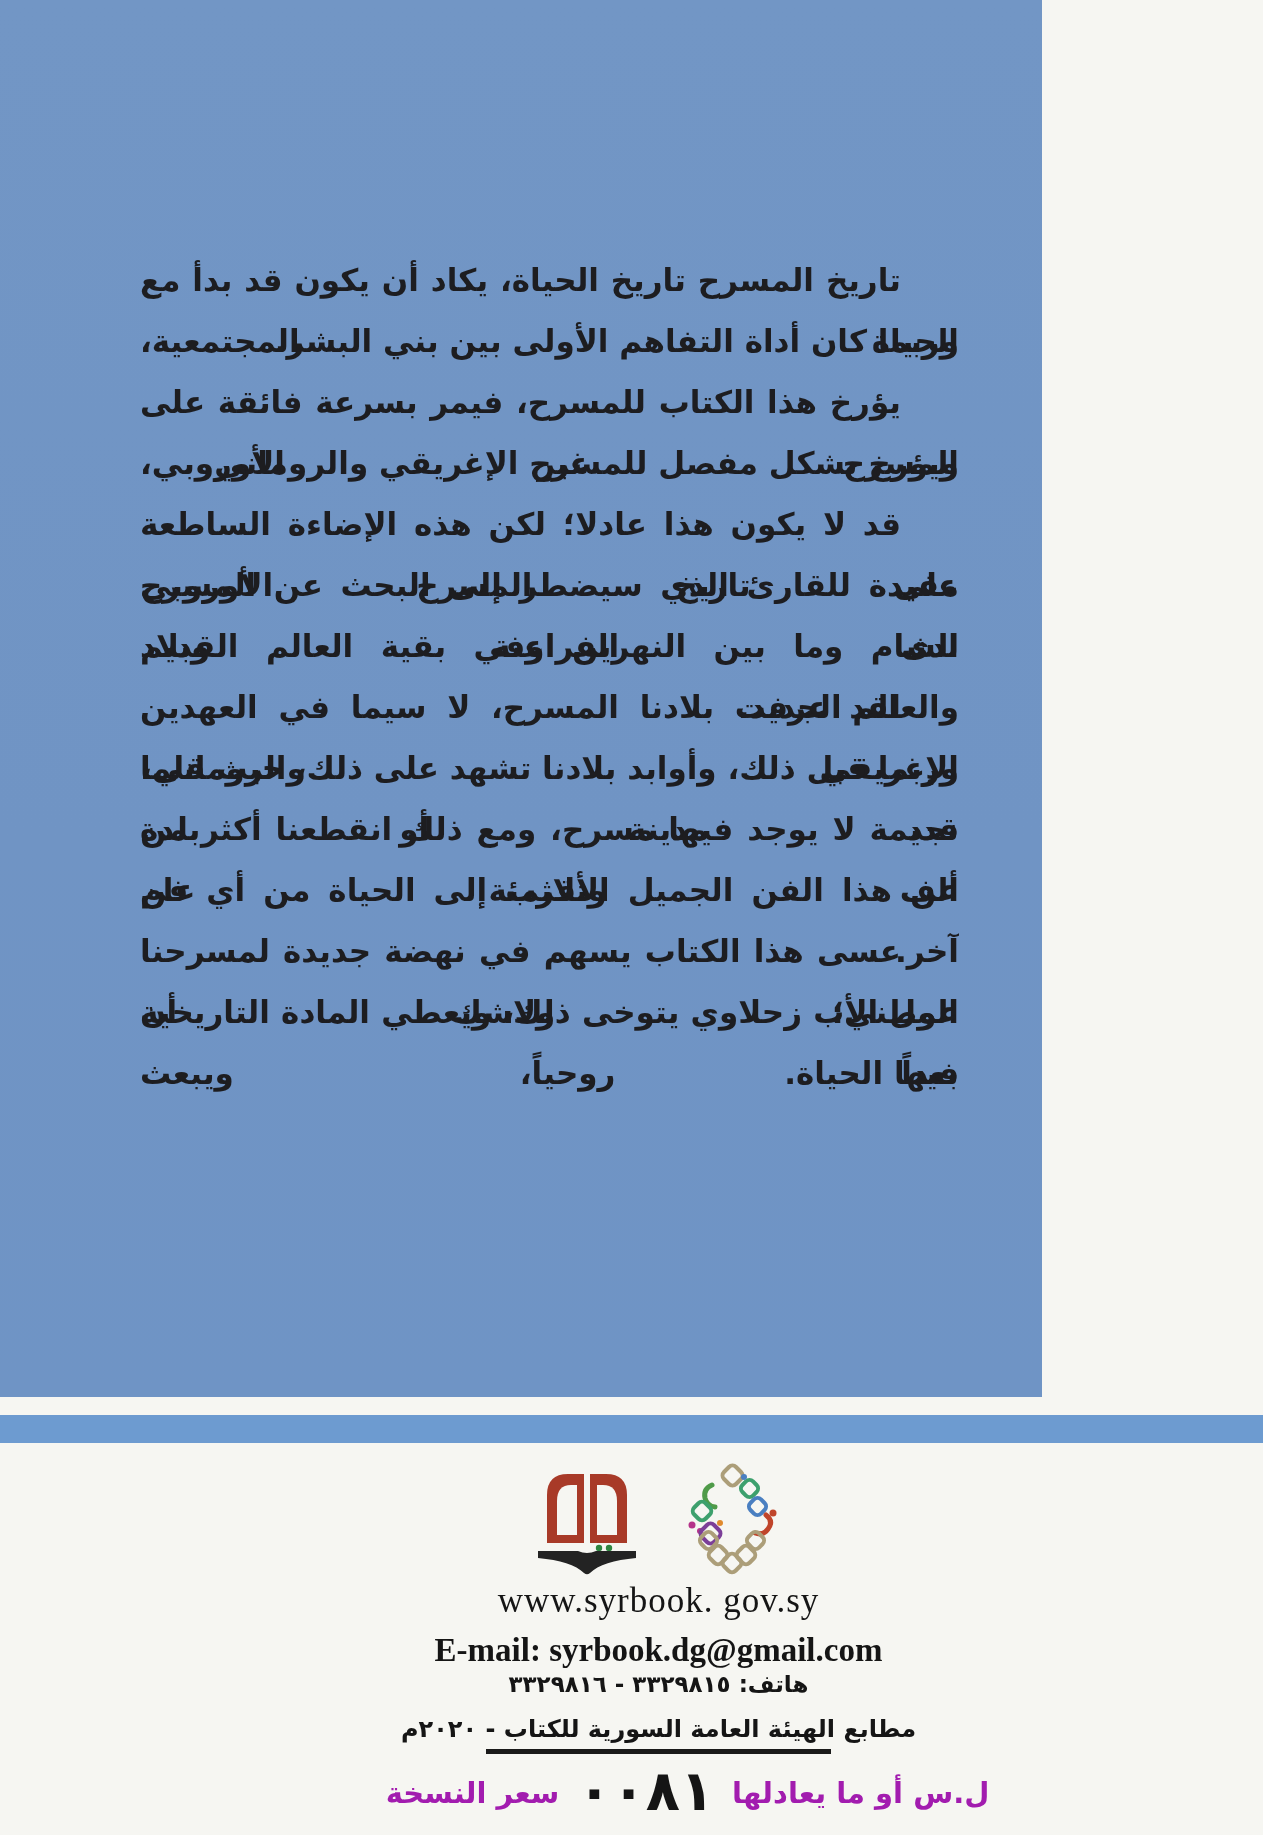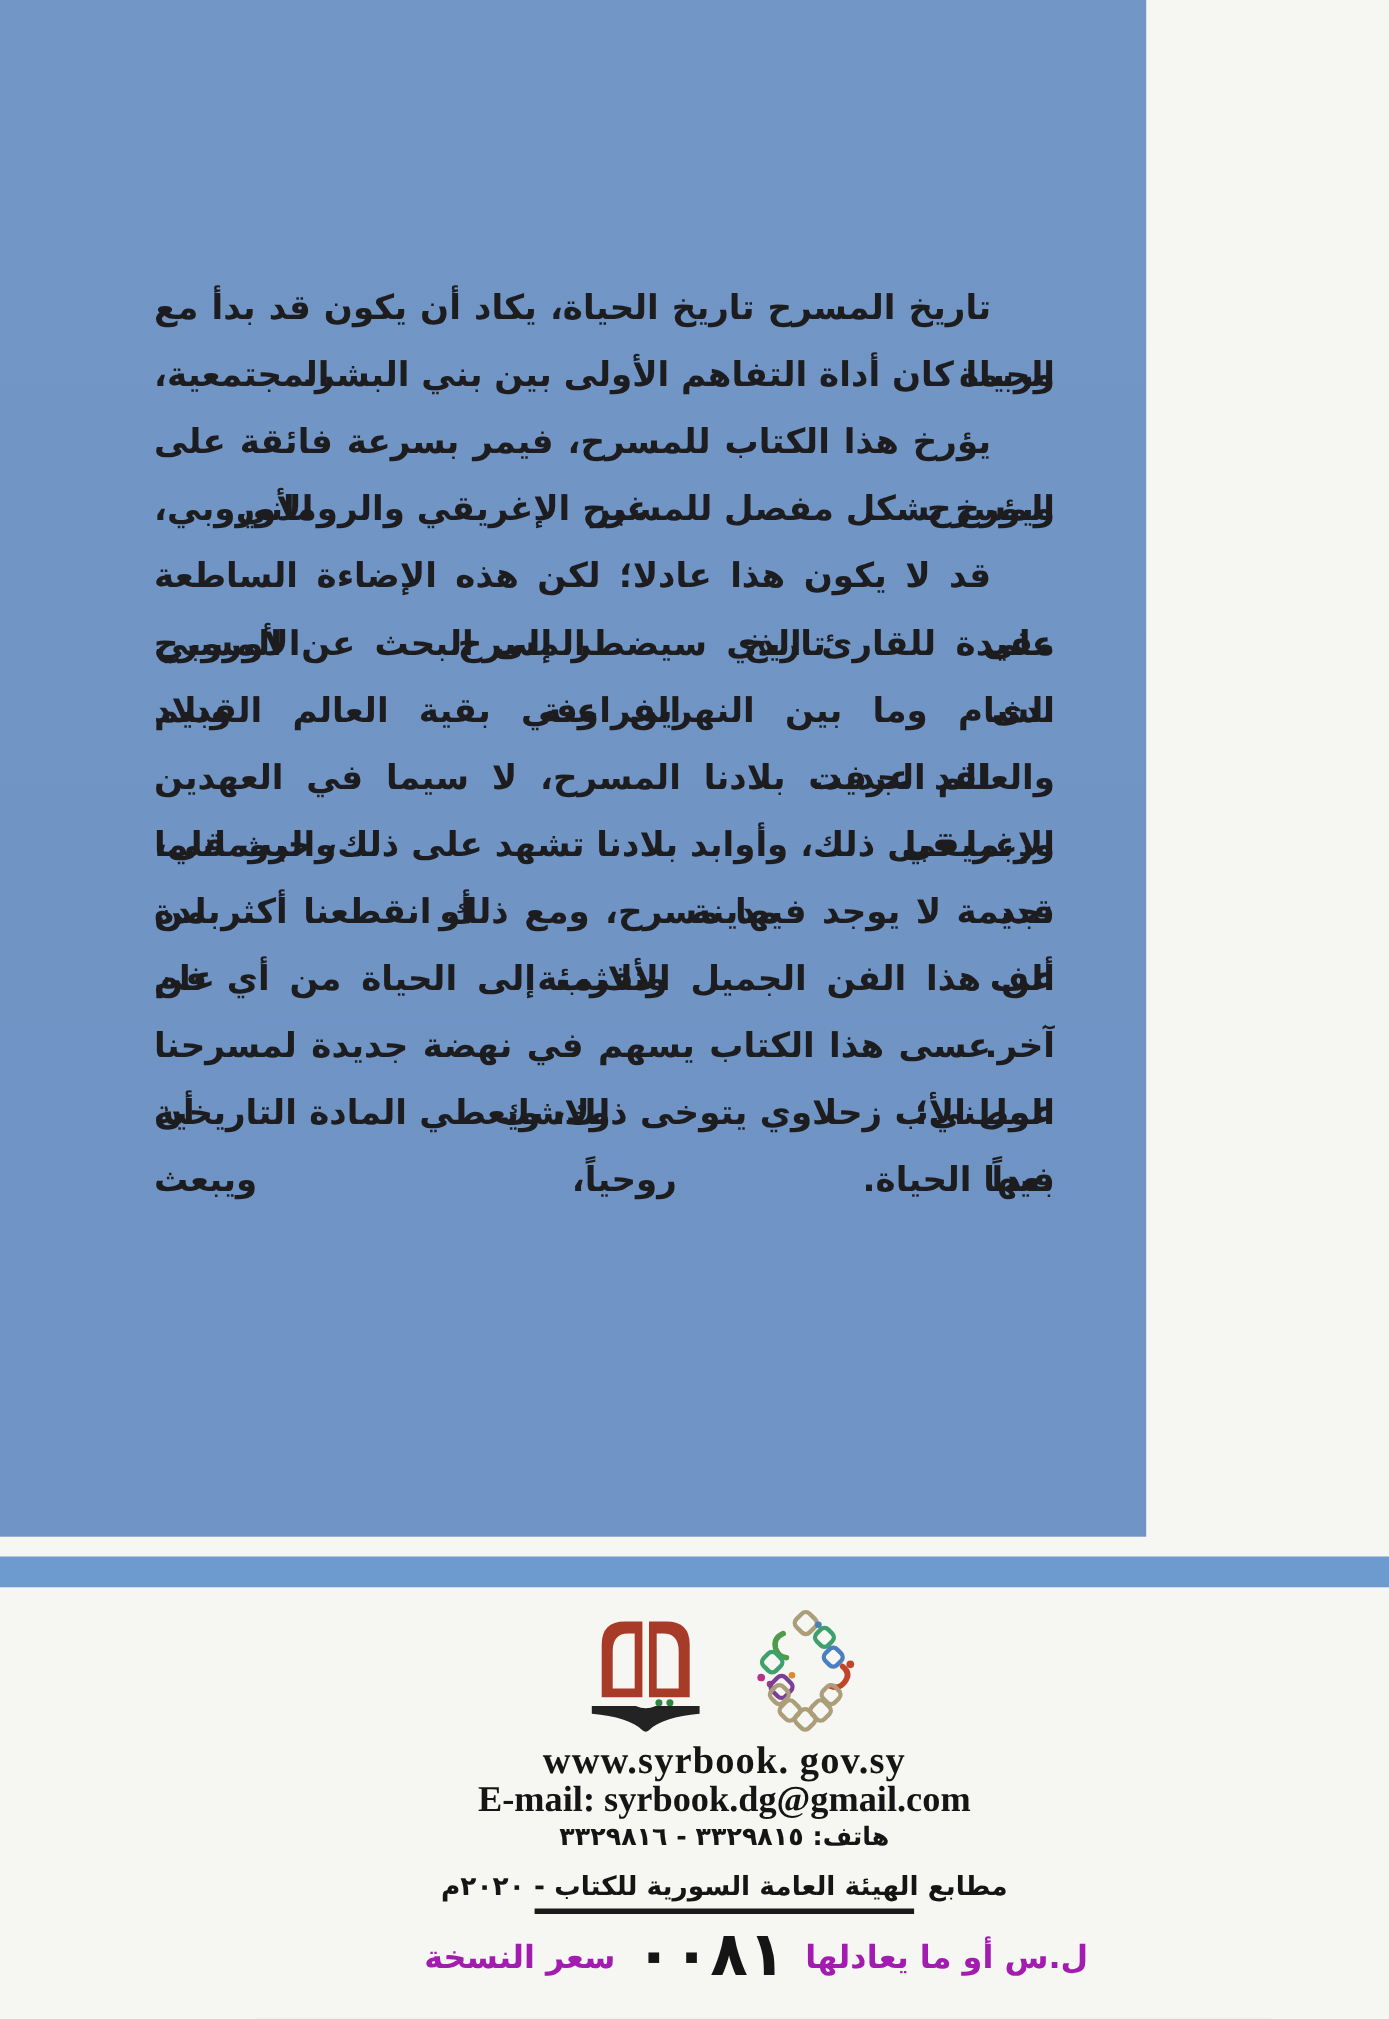--- a/index.html
+++ b/index.html
@@ -30,26 +30,26 @@
   .blue-stripe{
     position:absolute; left:0; top:1415px; width:1263px; height:28px;
     background:#6d9bd0;
   }
   
   .footer-inner{ position:absolute; left:54px; top:1443px; width:1209px; color:#121212;}
   .logos{ display:flex; justify-content:center; align-items:flex-end; gap:44px; margin-top:20px; height:116px;}
   .logo-book{ width:102px; height:112px; }
   .logo-culture{ width:100px; height:116px; }
   .website{
-    text-align:center; font-family:"Liberation Serif", serif; font-weight:bold;
+    text-align:center; font-family:"Liberation Serif", serif; font-weight:normal;
     font-size:35px; line-height:36px; margin-top:4px; letter-spacing:1px; color:#151515;
   }
   .email{
     text-align:center; font-family:"Liberation Serif", serif; font-weight:bold;
-    font-size:33px; line-height:34px; margin-top:0; color:#151515;
+    font-size:33px; line-height:34px; margin-top:14px; color:#151515;
   }
   .phone{
     text-align:center; direction:rtl; font-weight:bold; font-size:23px; line-height:27px;
     margin-top:4px; color:#151515;
   }
   .publisher{
     text-align:center; direction:rtl; font-weight:bold; font-size:24px; line-height:28px;
     margin-top:17px; color:#151515;
   }
   .divider{ width:345px; height:5px; background:#1a1a1a; margin:6px auto 0; }

